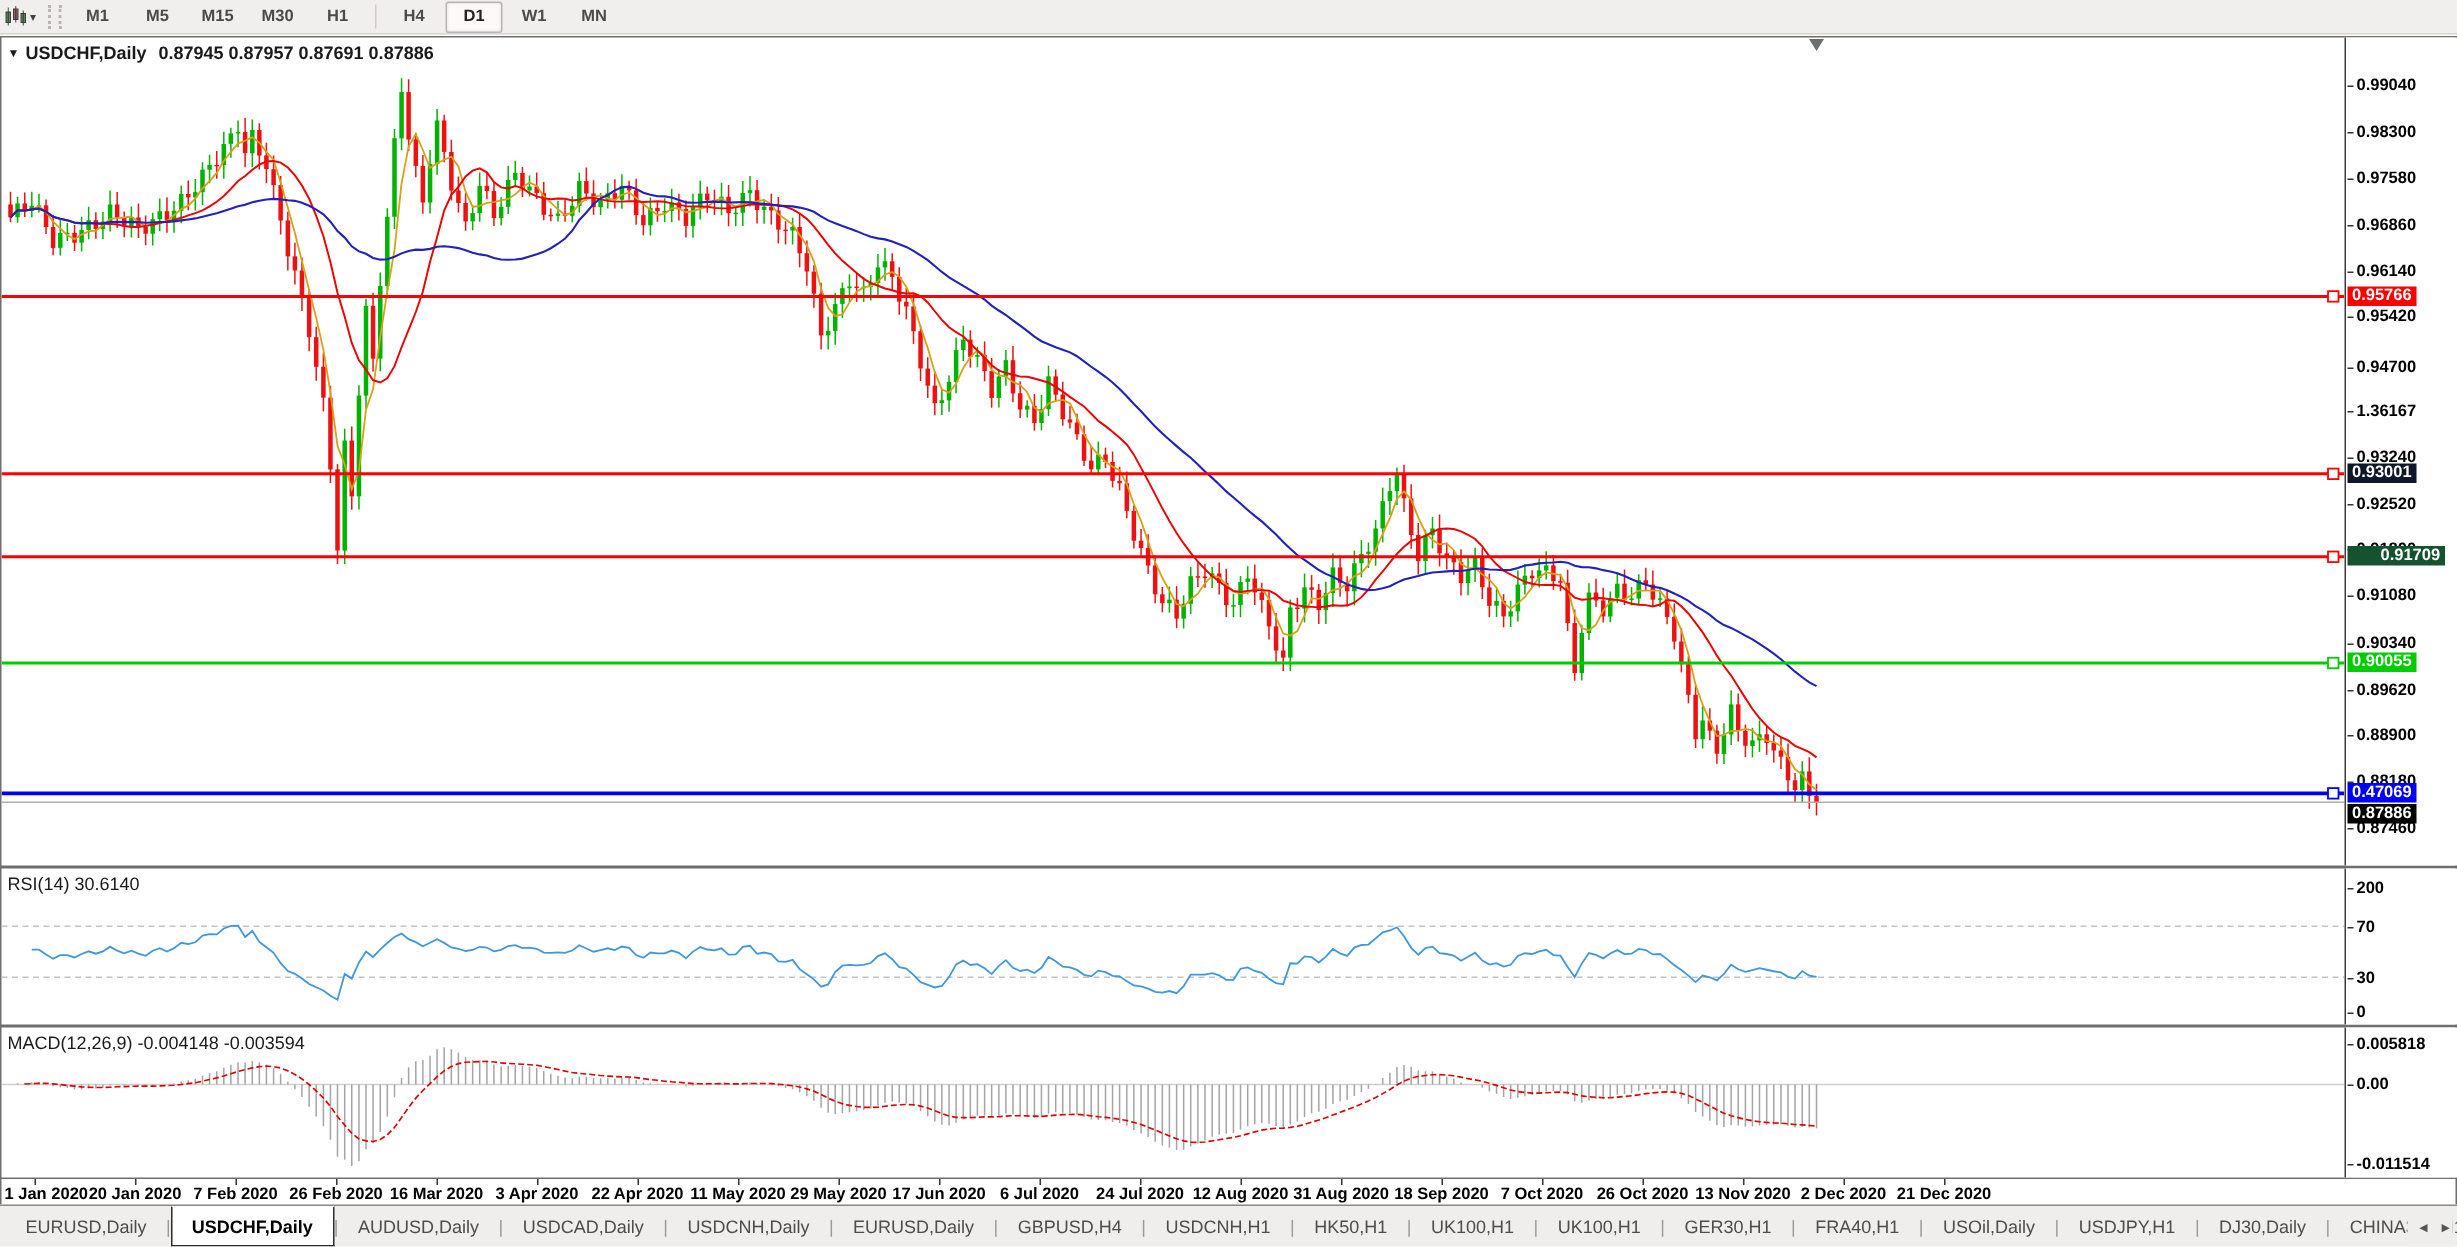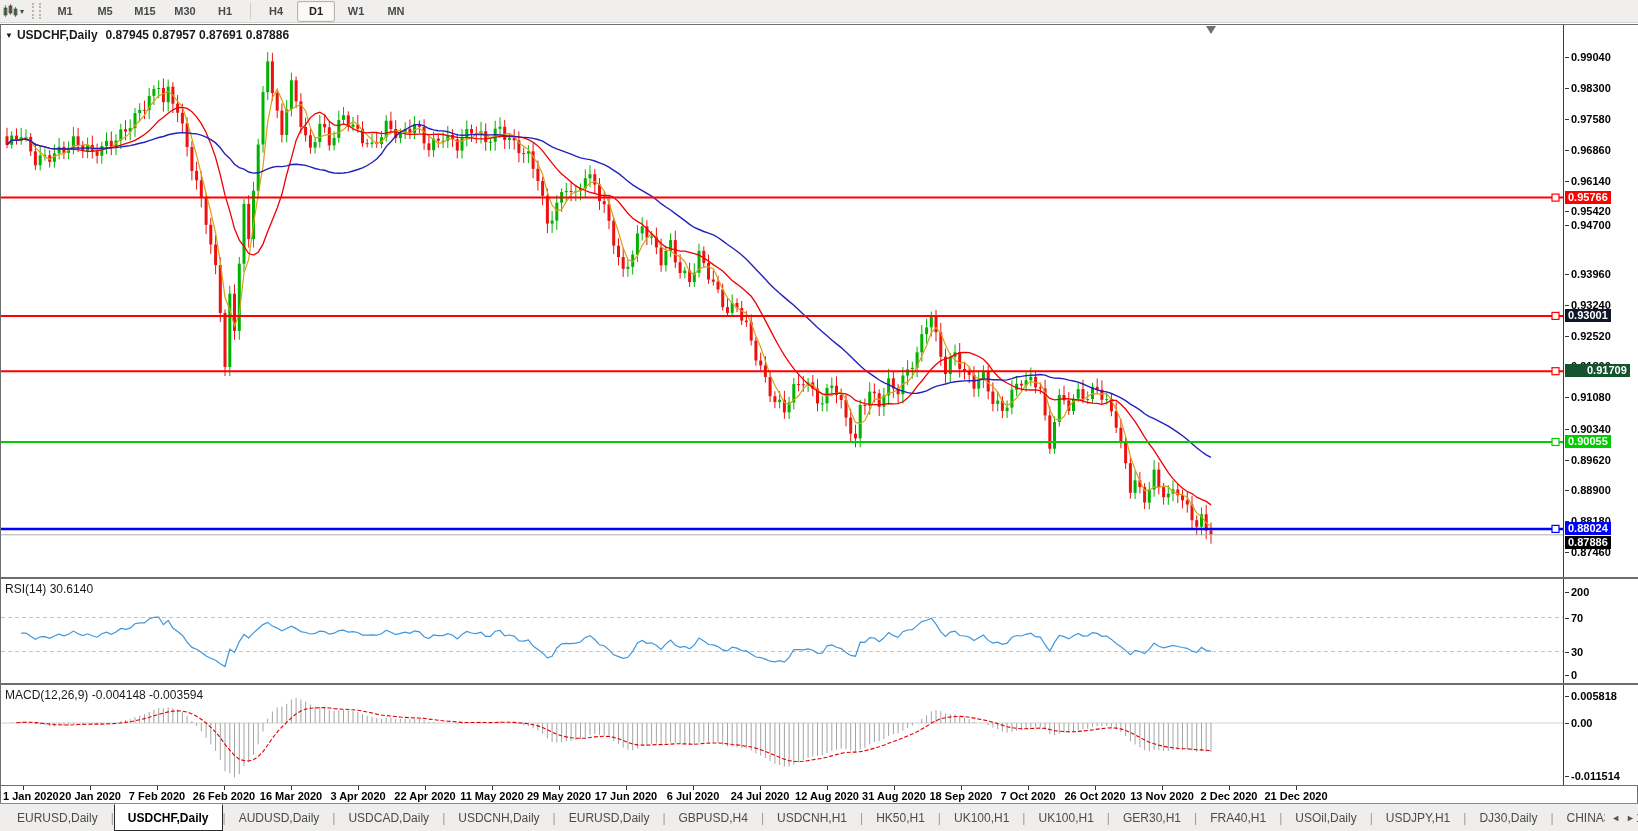--- a/index.html
+++ b/index.html
@@ -649,36 +649,36 @@
   <div id="chart-title" class="pane-label">
     <span class="tri">▼</span><span>USDCHF,Daily</span><span class="ohlc">0.87945 0.87957 0.87691 0.87886</span>
   </div>
   <div class="axis-col" id="main-axis">
       <div class="axlabel" style="top: 25.5px;">0.99040</div>
       <div class="axlabel" style="top: 57.2px;">0.98300</div>
       <div class="axlabel" style="top: 88px;">0.97580</div>
       <div class="axlabel" style="top: 118.8px;">0.96860</div>
       <div class="axlabel" style="top: 149.6px;">0.96140</div>
       <div class="axlabel" style="top: 180.4px;">0.95420</div>
-      <div class="axlabel" style="top: 194px;">0.94700</div>
-      <div class="axlabel" style="top: 242.9px;">0.93960</div>
+      <div class="axlabel" style="top: 214px;">0.94700</div>
+      <div class="axlabel" style="top: 242.9px;">1.36167</div>
       <div class="axlabel" style="top: 273.7px;">0.93240</div>
       <div class="axlabel" style="top: 304.5px;">0.92520</div>
       <div class="axlabel" style="top: 335.3px;">0.91800</div>
       <div class="axlabel" style="top: 366.1px;">0.91080</div>
       <div class="axlabel" style="top: 397.8px;">0.90340</div>
       <div class="axlabel" style="top: 428.6px;">0.89620</div>
       <div class="axlabel" style="top: 459.4px;">0.88900</div>
       <div class="axlabel" style="top: 490.2px;">0.88180</div>
       <div class="axlabel" style="top: 521px;">0.87460</div>
       <div class="hline-label" style="background: rgb(255, 0, 0); top: 165.6px;">0.95766</div>
       <div class="hline-label" style="background: #0f172a; top: 283.9px;">0.93001</div>
       <div class="hline-label" style="background: #14532d; top: 339.2px; padding-left: 22px;">0.91709</div>
       <div class="hline-label" style="background: rgb(0, 204, 0); top: 410px;">0.90055</div>
-      <div class="hline-label" style="background: rgb(0, 0, 255); top: 496.9px;">0.88024</div>
+      <div class="hline-label" style="background: rgb(0, 0, 255); top: 496.9px;">0.47069</div>
       <div class="hline-label" style="background: rgb(0, 0, 0); top: 510.9px;">0.87886</div>
     </div>
 </div>
 
 <div class="splitter" style="top:576px;"></div>
 
 <div id="rsi-pane" class="pane">
   <svg id="rsi-svg" width="1562" height="104">
       <line x1="0" y1="38.5" x2="1562" y2="38.5" stroke="#c4c4c4" stroke-width="1" stroke-dasharray="4 3"></line>
       <line x1="0" y1="72.5" x2="1562" y2="72.5" stroke="#c4c4c4" stroke-width="1" stroke-dasharray="4 3"></line>

